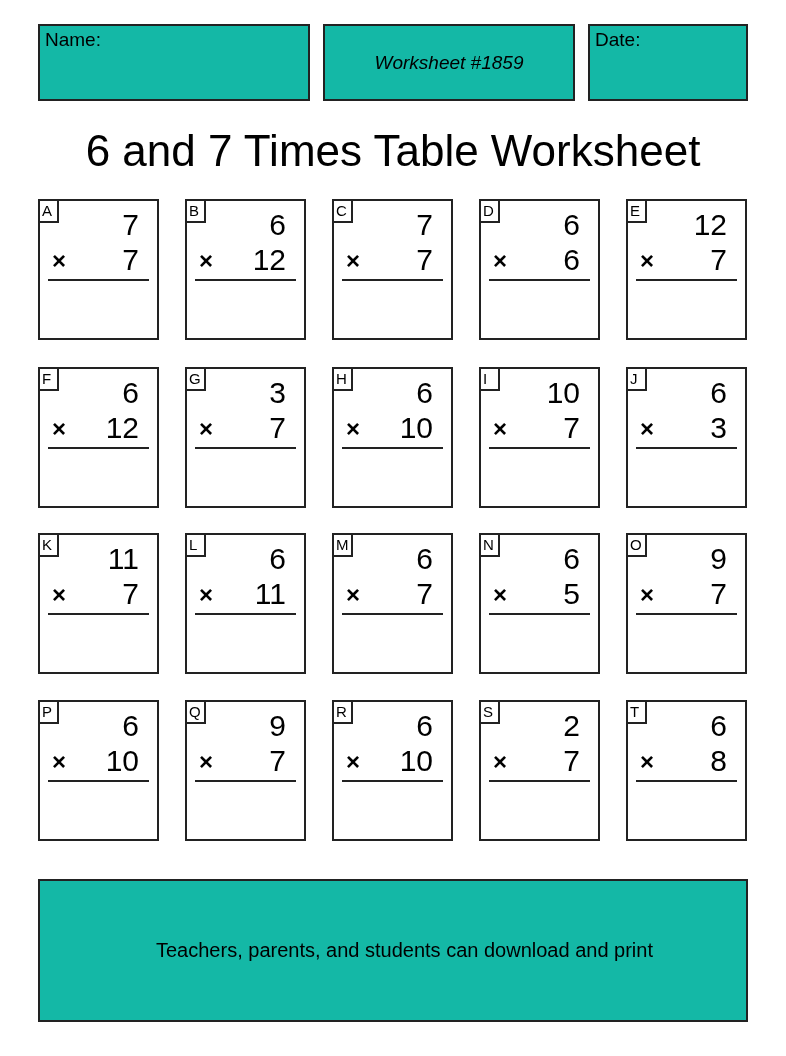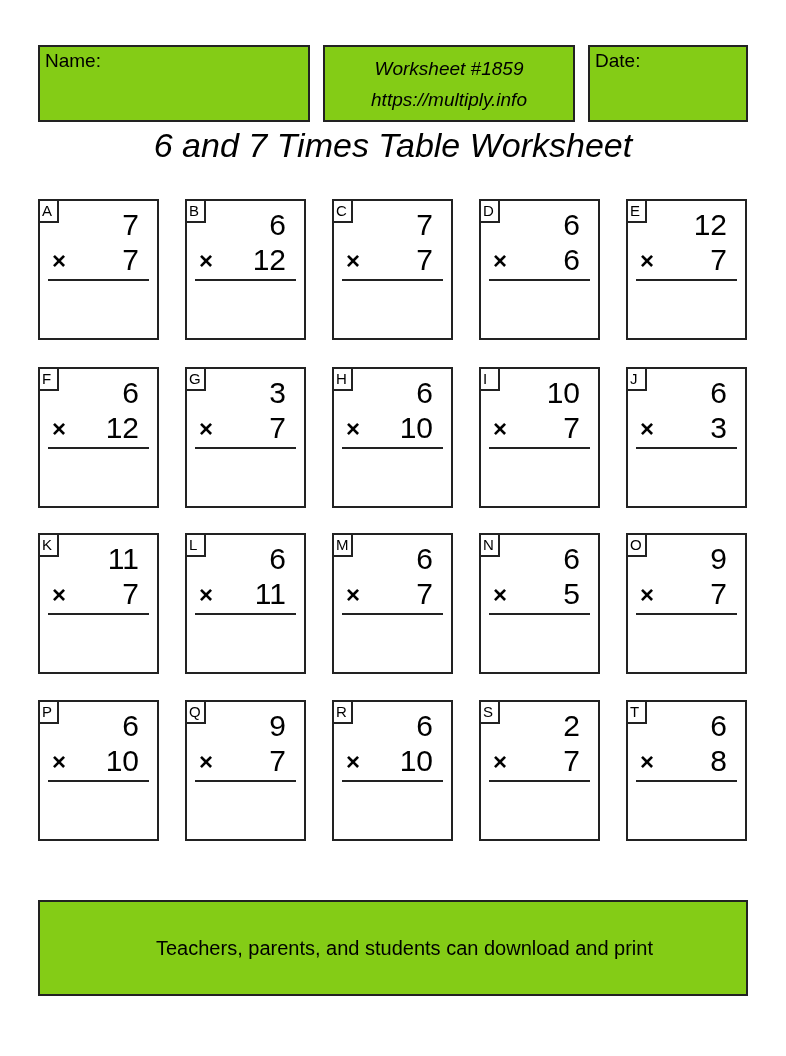--- a/index.html
+++ b/index.html
@@ -1,39 +1,38 @@
 <!DOCTYPE html>
 <html><head>
   <meta charset="utf-8">
   <style>
     * { box-sizing: border-box; margin: 0; padding: 0; }
     html, body { width: 786px; height: 1056px; background: #ffffff; }
     body { position: relative; font-family: "Liberation Sans", sans-serif; color: #000; overflow: hidden; }
-    .box { position: absolute; border: 2px solid #222; background: #84cc16; margin-top: 21px; }
+    .box { position: absolute; border: 2px solid #222; background: #14b8a6; }
     .hdr-label { position: absolute; left: 5px; top: 3px; font-size: 19px; }
     .center-box { display: flex; flex-direction: column; align-items: center; justify-content: center; font-size: 19px; line-height: 31px; font-style: italic; }
-    .title { position: absolute; left: 0; width: 786px; top: 126px; text-align: center; font-size: 34px; font-style: italic; }
+    .title { position: absolute; left: 0; width: 786px; top: 126px; text-align: center; font-size: 44px; }
     .card { position: absolute; width: 121px; height: 141px; border: 2px solid #222; background: #fff; }
     .card .letter { position: absolute; left: -2px; top: -2px; width: 21px; height: 24px; border: 2px solid #222; font-size: 15px; line-height: 20px; padding-left: 2px; }
     .card .num1 { position: absolute; right: 18px; top: 6px; font-size: 30px; line-height: 36px; text-align: right; }
     .card .num2 { position: absolute; right: 18px; top: 41px; font-size: 30px; line-height: 36px; text-align: right; }
     .card .times { position: absolute; left: 12px; top: 44px; font-size: 24px; line-height: 32px; font-weight: bold; }
     .card .rule { position: absolute; left: 8px; right: 8px; top: 78px; height: 2px; background: #222; }
     .card .answer { position: absolute; left: 8px; right: 8px; top: 84px; bottom: 6px; }
     .footer { display: flex; flex-direction: column; align-items: center; justify-content: center; font-size: 20px; line-height: 35px; }
   </style>
 </head>
 <body>
 
 <div class="box" style="left:38px; top:24px; width:272px; height:77px;">
   <span class="hdr-label">Name:</span>
 </div>
 <div class="box center-box" style="left:323px; top:24px; width:252px; height:77px;">
   <span>Worksheet #1859</span>
-  <span>https://multiply.info</span>
 </div>
 <div class="box" style="left:588px; top:24px; width:160px; height:77px;padding-left:36px;">
   <span class="hdr-label">Date:</span>
 </div>
 
 <div class="title">6 and 7 Times Table Worksheet</div>
 
 <div id="grid">
     <div class="card" style="left: 38px; top: 199px;">
       <span class="letter">A</span>
@@ -190,15 +189,15 @@
     <div class="card" style="left: 626px; top: 700px;">
       <span class="letter">T</span>
       <span class="num1">6</span>
       <span class="times">×</span>
       <span class="num2">8</span>
       <div class="rule"></div>
       <div class="answer"></div>
     </div>
   </div>
 
-<div class="box footer" style="left:38px; top:879px; width:710px; height:96px;padding-left:23px;">
+<div class="box footer" style="left:38px; top:879px; width:710px; height:143px;padding-left:23px;">
   <span>Teachers, parents, and students can download and print</span>
 </div>
 
 </body></html>

